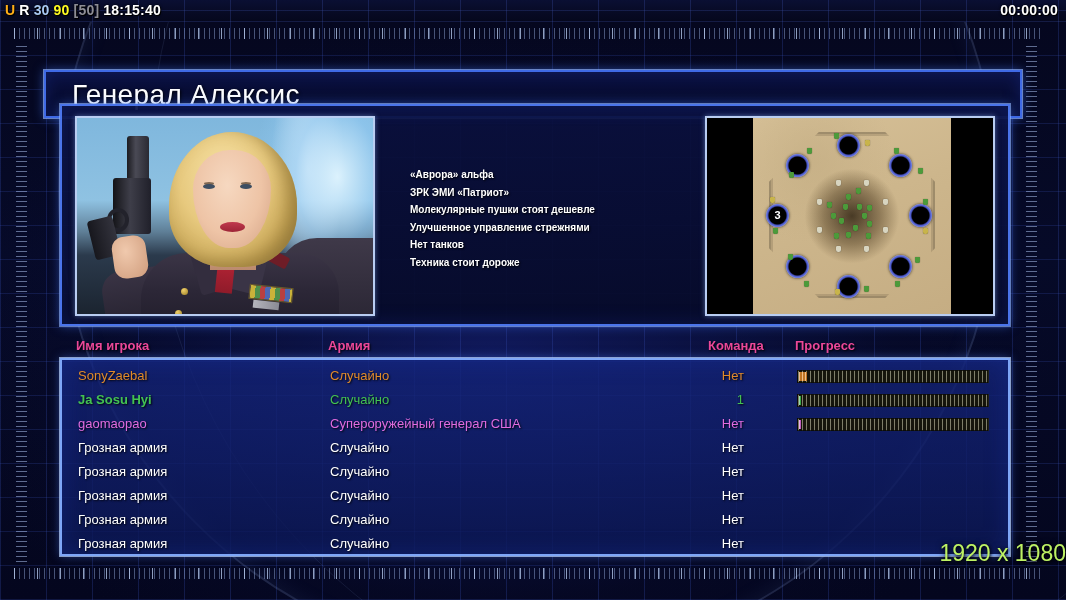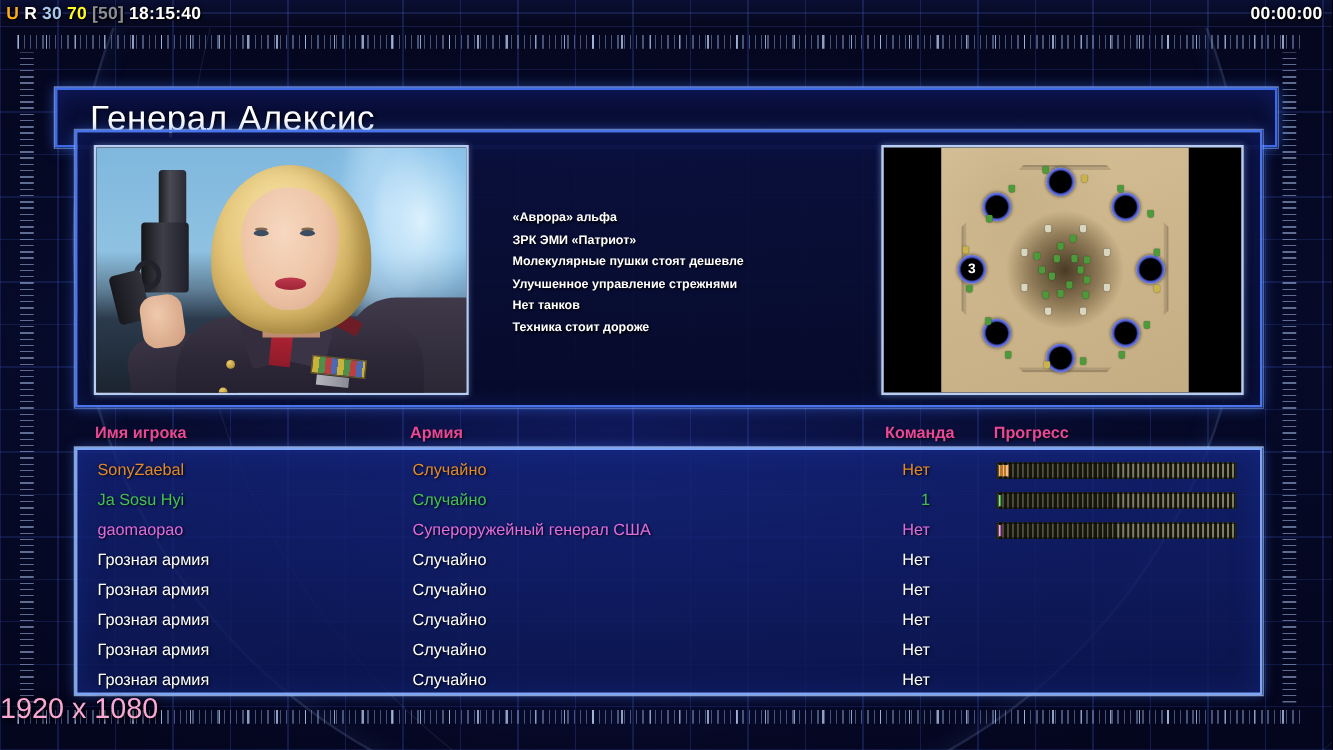--- a/index.html
+++ b/index.html
@@ -464,37 +464,37 @@
     left: 1px; top: 1px; bottom: 1px;
     background:
       repeating-linear-gradient(90deg,
         rgba(255,255,255,0.45) 0px, rgba(255,255,255,0.45) 1px,
         rgba(0,0,0,0.15) 1px, rgba(0,0,0,0.15) 3px);
   }
 
   
   #resolution {
     position: absolute;
-    left: 0; top: 553px;
+    left: 0; top: 540px;
     width: 1066px;
-    text-align: left;
+    text-align: right;
     font-size: 23px;
-    color: #f9a8d4;
+    color: #bef264;
     text-shadow: 1px 1px 3px rgba(0,0,0,0.95), 0 0 6px rgba(0,0,0,0.8);
     z-index: 30;
     pointer-events: none;
   }
 </style>
 </head>
 <body>
 
 <div id="screen">
 
   <div id="topbar">
-    <div id="topbar-left"><span class="tb-u">U</span><span class="tb-r">R</span><span class="tb-fps">30</span><span class="tb-cur">70</span><span class="tb-max">[50]</span><span class="tb-time">18:15:40</span></div>
+    <div id="topbar-left"><span class="tb-u">U</span><span class="tb-r">R</span><span class="tb-fps">30</span><span class="tb-cur">90</span><span class="tb-max">[50]</span><span class="tb-time">18:15:40</span></div>
     <div id="topbar-right">00:00:00</div>
   </div>
 
   <div id="bg">
     <div id="bg-grid"></div>
     <div id="bg-arc"></div>
     <div id="bg-arc2"></div>
 
     <div class="ruler-h big" style="left:14px; top:6px; width:1030px;"></div>
     <div class="ruler-v" style="left:16px; top:20px; height:520px;"></div>
@@ -616,21 +616,21 @@
           <div class="c-name" style="color: rgb(224, 138, 42);">SonyZaebal</div>
           <div class="c-army" style="color: rgb(224, 138, 42);">Случайно</div>
           <div class="c-team" style="color: rgb(224, 138, 42);">Нет</div>
           <div class="c-prog">
             <div class="bar-track">
               <div class="bar-fill" style="width: 7.6px; background-color: rgb(224, 138, 42);"></div>
             </div>
           </div>
         </div>
         <div class="prow" style="top: 28px;">
-          <div class="c-name" style="color: rgb(67, 194, 82);">Ja Sosu Hyi</div>
+          <div class="c-name" style="color: rgb(67, 194, 82); font-weight: bold;">Ja Sosu Hyi</div>
           <div class="c-army" style="color: rgb(67, 194, 82);">Случайно</div>
           <div class="c-team" style="color: rgb(67, 194, 82);">1</div>
           <div class="c-prog">
             <div class="bar-track">
               <div class="bar-fill" style="width: 2px; background-color: rgb(67, 194, 82);"></div>
             </div>
           </div>
         </div>
         <div class="prow" style="top: 52px;">
           <div class="c-name" style="color: rgb(224, 108, 224);">gaomaopao</div>

